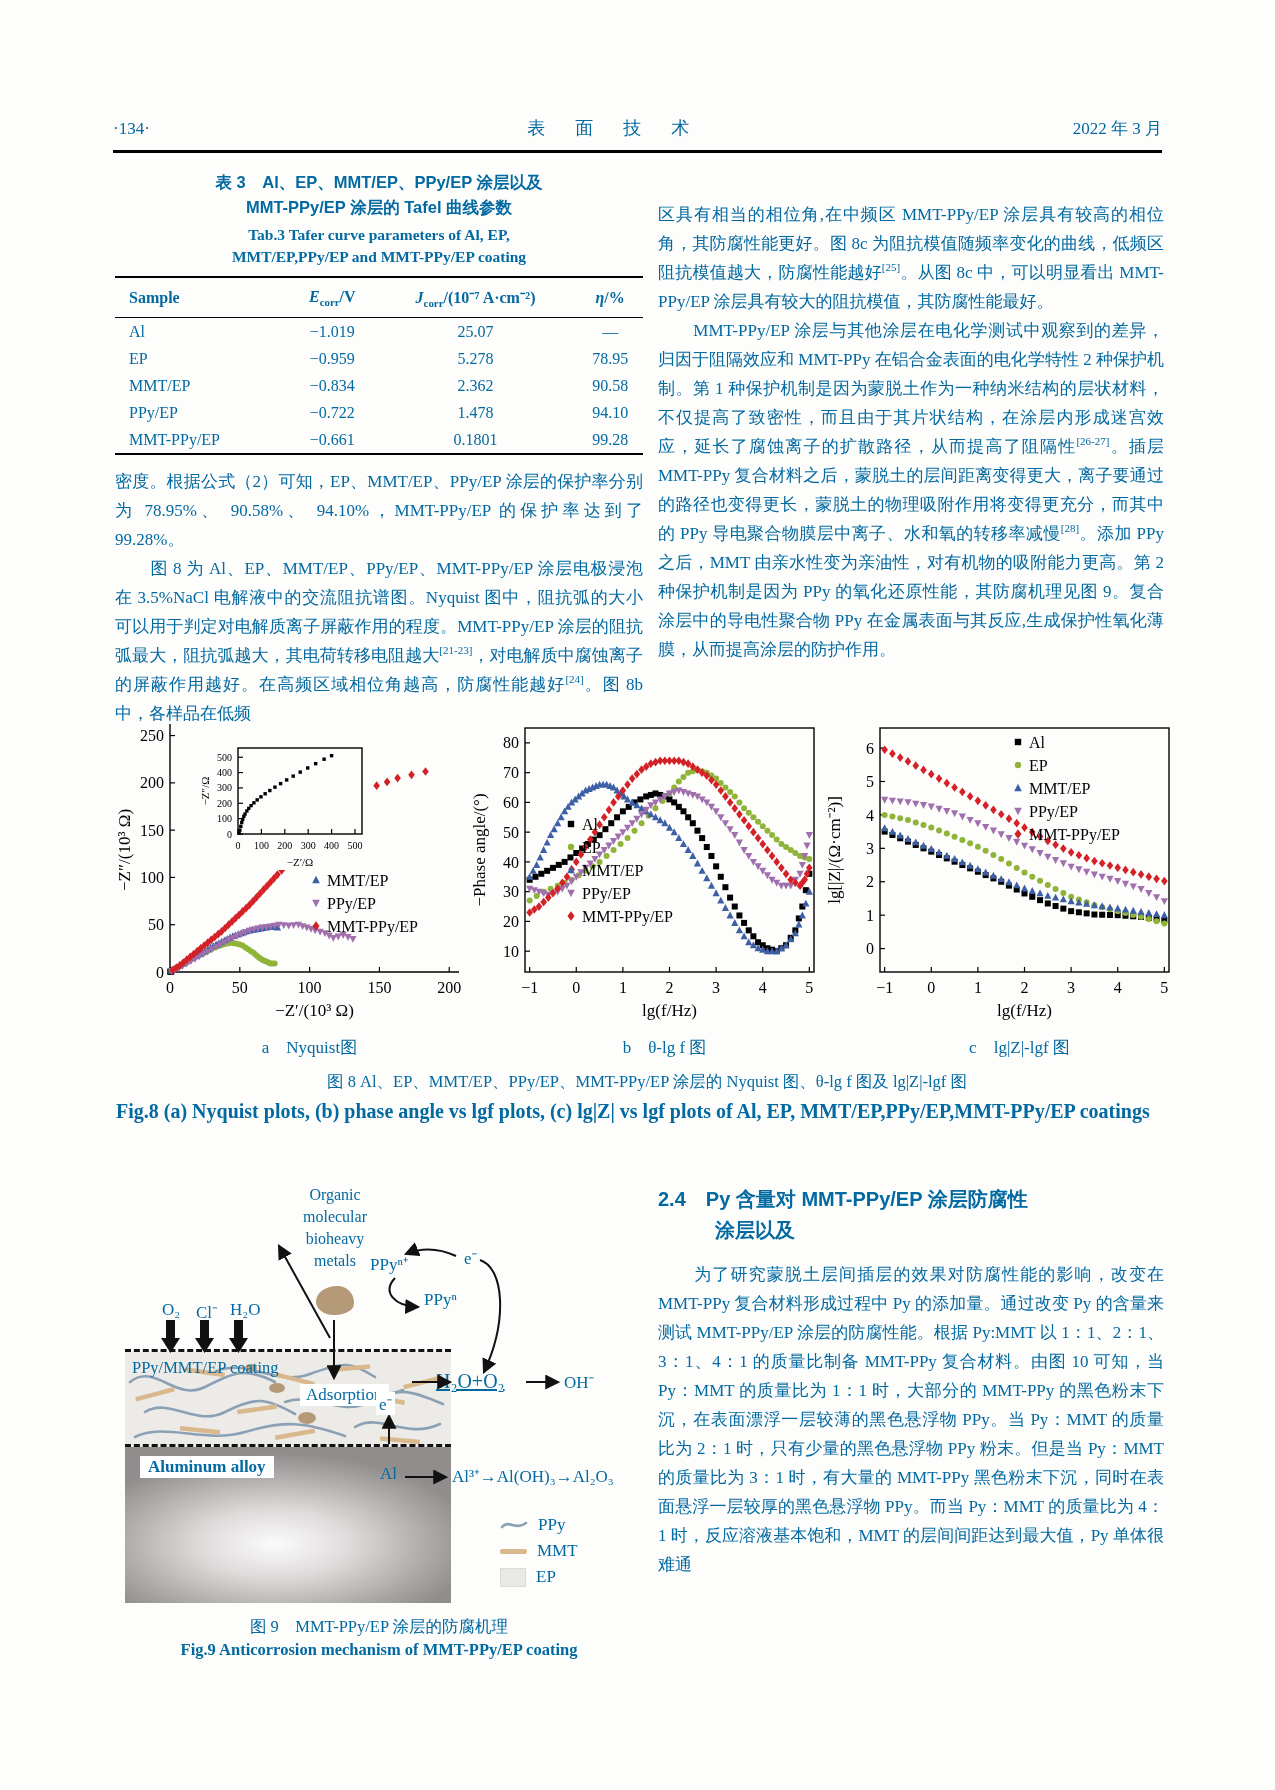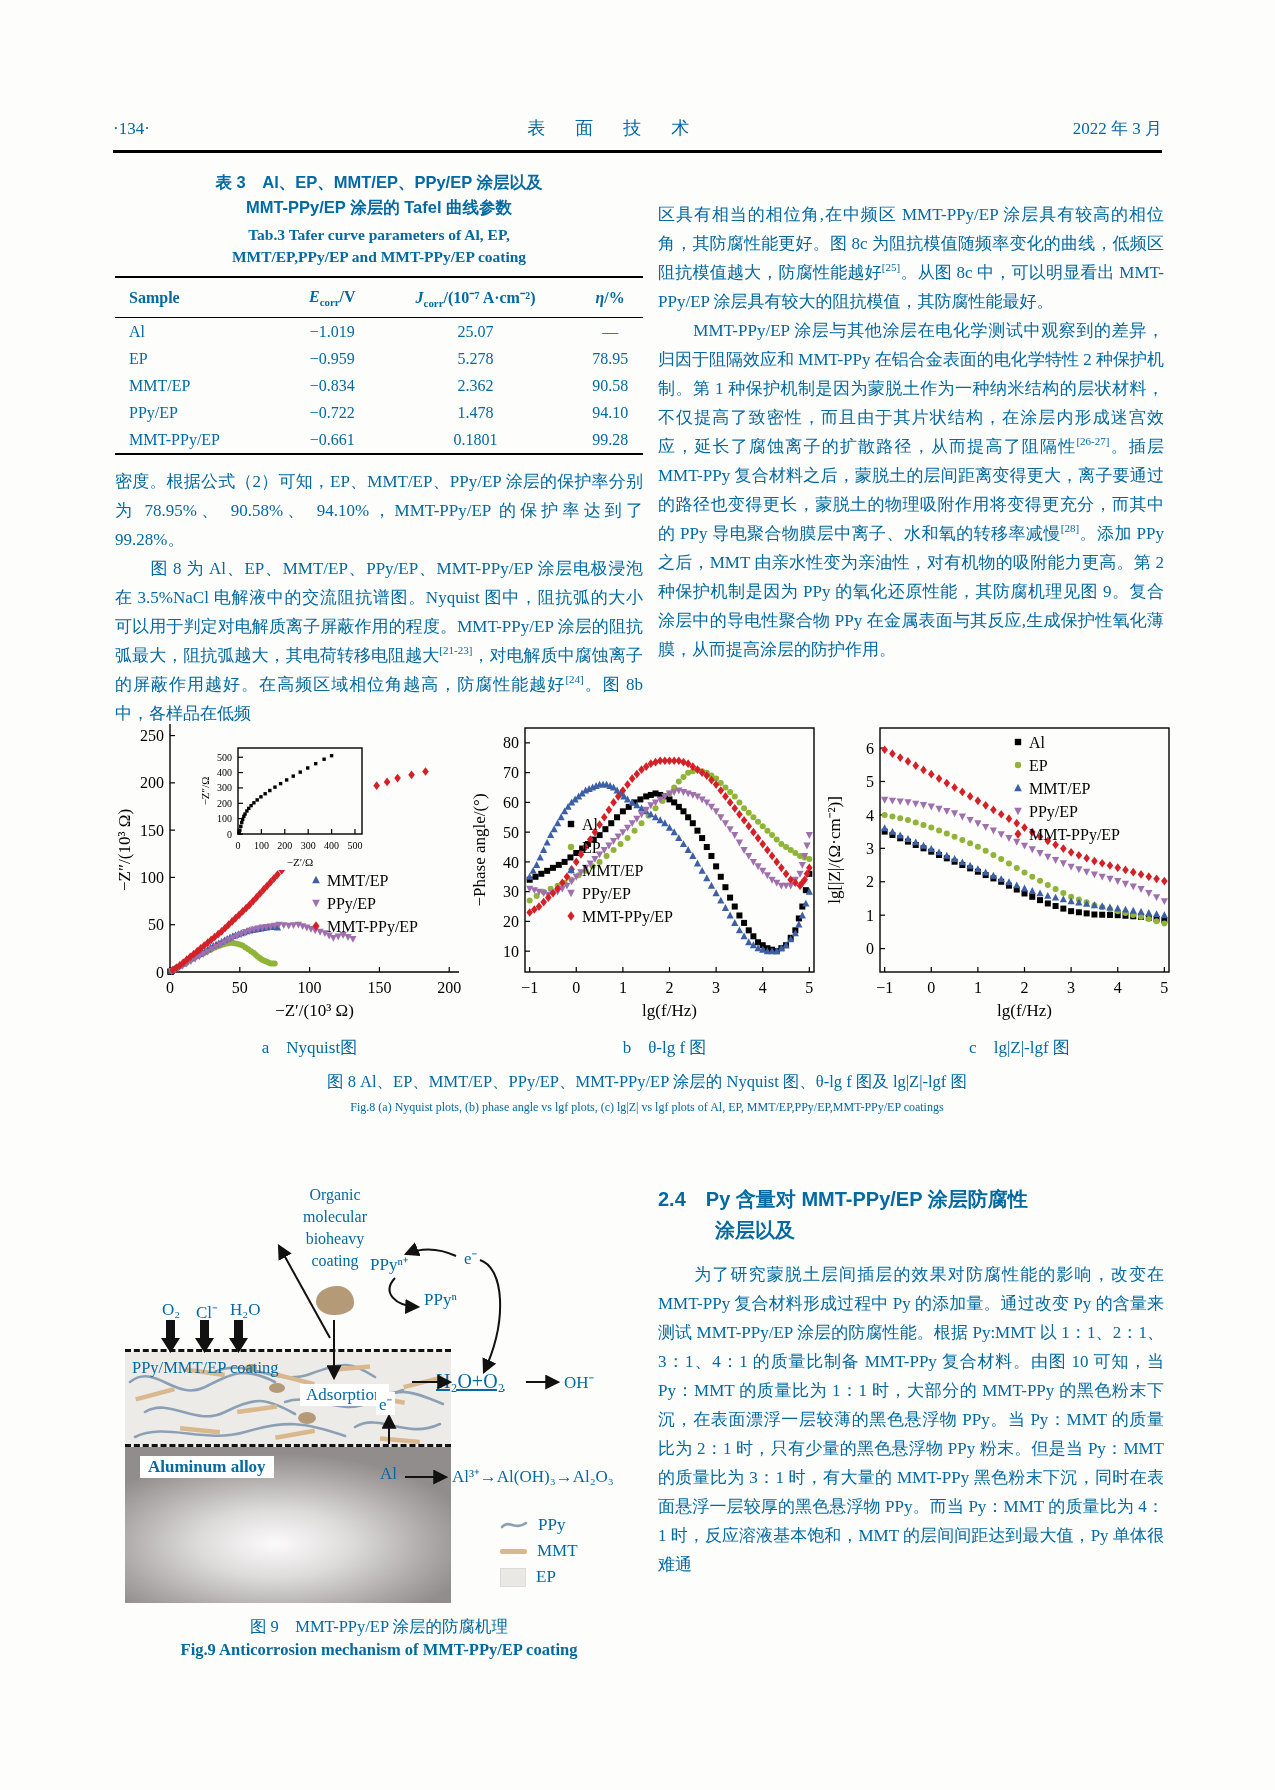--- a/index.html
+++ b/index.html
@@ -26,21 +26,21 @@
   table.tafel td:first-child,table.tafel th:first-child{text-align:left;padding-left:14px;}
   .sym{font-style:italic;}
   .sub{font-size:0.68em;vertical-align:sub;}
   
   #fig8{left:116px;top:714px;width:1062px;}
   #fig8-row{display:flex;gap:2px;}
   .chartbox{position:relative;width:353px;}
   .subcap{text-align:center;font-size:17px;margin-top:0px;padding-left:34px;}
   #chart-a-inset{position:absolute;left:84px;top:26px;background:#fdfdfc;}
   .figcap-cn{text-align:center;font-size:16.5px;margin-top:12px;}
-  .figcap-en{text-align:center;font-size:12px;margin-top:7px;}
+  .figcap-en{font-size:20px;margin-top:7px;font-weight:bold;}
   
   #fig9{left:112px;top:1186px;width:534px;height:480px;font-size:16px;}
   #f9-organic{left:158px;top:-2px;width:130px;text-align:center;line-height:22px;}
   .f9-species{top:114px;font-size:17px;}
   #f9-coating{left:13px;top:166px;width:326px;height:95px;background:#edebe7;}
   #f9-coatlabel{left:20px;top:172px;font-size:16.5px;z-index:3;}
   #f9-adsorption{left:188px;top:198px;background:#fff;padding:1px 6px;font-size:17px;z-index:3;}
   #f9-e1{left:352px;top:60px;font-size:17px;}
   #f9-ppyox{left:258px;top:66px;font-size:17px;}
   #f9-ppyred{left:312px;top:104px;font-size:17px;}
@@ -993,21 +993,21 @@
     </div>
     <div class="figcap-cn">图 8 Al、EP、MMT/EP、PPy/EP、MMT-PPy/EP 涂层的 Nyquist 图、θ-lg f 图及 lg|Z|-lgf 图</div>
     <div class="figcap-en">Fig.8 (a) Nyquist plots, (b) phase angle vs lgf plots, (c) lg|Z| vs lgf plots of Al, EP, MMT/EP,PPy/EP,MMT-PPy/EP coatings</div>
   </div>
 
   <div id="fig9" class="abs">
     <div id="f9-organic" class="abs">
       <div>Organic</div>
       <div>molecular</div>
       <div>bioheavy</div>
-      <div>coating</div>
+      <div>metals</div>
     </div>
     <span class="abs f9-species" style="left:50px">O₂</span>
     <span class="abs f9-species" style="left:84px">Cl⁻</span>
     <span class="abs f9-species" style="left:118px">H₂O</span>
 
     <div id="f9-dash1" class="abs"></div>
     <div id="f9-coating" class="abs">
       <svg width="326" height="95" viewBox="0 0 326 95">
         <g stroke="#8ba0b4" stroke-width="2.6" fill="none" stroke-linecap="round">
           <path d="M5,30 C30,10 50,50 80,35 S120,15 150,30"></path>

